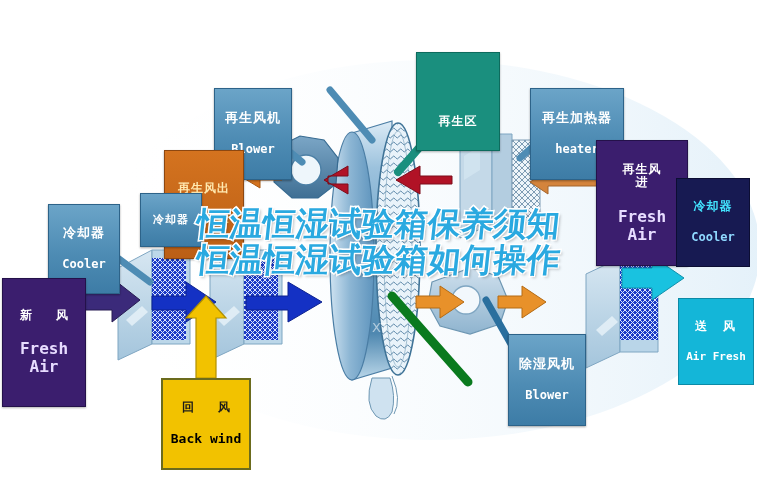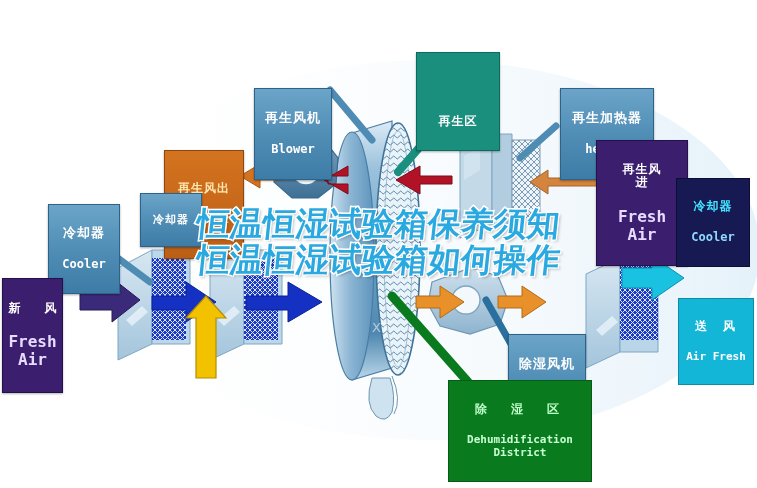--- a/index.html
+++ b/index.html
@@ -225,30 +225,30 @@
       <path d="M452 110 L398 172" stroke="#1a8f7e" stroke-width="8" fill="none"></path>
       <path d="M556 126 L520 158" stroke="#4e8cb4" stroke-width="7" fill="none"></path>
       <path d="M690 200 L652 244" stroke="#171a52" stroke-width="6" fill="none"></path>
       <path d="M88 236 L150 282" stroke="#4e8cb4" stroke-width="7" fill="none"></path>
       <path d="M520 360 L486 300" stroke="#2a6f9e" stroke-width="7" fill="none"></path>
       <path d="M468 382 L392 296" stroke="#0a7a1e" stroke-width="9" fill="none"></path>
     </g>
   </svg>
 
 
-  <div class="lbl steel" style="left:214px;top:88px;width:78px;padding:4px 2px;margin-left:40px;">
+  <div class="lbl steel" style="left:214px;top:88px;width:78px;padding:4px 2px;">
     <span class="cn">再生风机</span>
     <span class="en">Blower</span>
   </div>
 
   <div class="lbl teal" style="left:416px;top:52px;width:84px;padding:4px 2px;">
     <span class="cn">再生区</span>
   </div>
 
-  <div class="lbl steel" style="left:560px;top:88px;width:94px;padding:4px 2px;">
+  <div class="lbl steel" style="left:530px;top:88px;width:94px;padding:4px 2px;">
     <span class="cn">再生加热器</span>
     <span class="en">heater</span>
   </div>
 
   <div class="lbl purple" style="left:596px;top:140px;width:92px;padding:4px 20px;">
     <span class="cn" style="letter-spacing:1px;">再生风进</span>
     <span class="en">Fresh Air</span>
   </div>
 
   <div class="lbl navy" style="left:676px;top:178px;width:74px;padding:3px 2px;">
@@ -263,36 +263,35 @@
 
   <div class="lbl steel" style="left:48px;top:204px;width:72px;padding:3px 2px;">
     <span class="cn">冷却器</span>
     <span class="en">Cooler</span>
   </div>
 
   <div class="lbl steel" style="left:140px;top:193px;width:62px;padding:2px 2px;">
     <span class="cn" style="font-size:11px;">冷却器</span>
   </div>
 
-  <div class="lbl purple" style="left:2px;top:278px;width:61px;padding:5px 2px;">
+  <div class="lbl purple" style="left:2px;top:278px;width:84px;padding:12px 2px;">
     <span class="cn" style="letter-spacing:0px;">新　　风</span>
     <span class="en">Fresh Air</span>
   </div>
 
+  <div class="lbl yellow" style="left:161px;top:378px;width:90px;padding:3px 2px;">
+    <span class="cn" style="letter-spacing:0px;">回　　风</span>
+    <span class="en">Back wind</span>
+  </div>
 
   <div class="lbl steel" style="left:508px;top:334px;width:78px;padding:4px 2px;">
     <span class="cn">除湿风机</span>
     <span class="en">Blower</span>
   </div>
 
-  <div class="lbl green" style="left:448px;top:380px;width:144px;padding:4px 2px;">
-    <span class="cn" style="letter-spacing:6px;">除　湿　区</span>
-    <span class="en">Dehumidification
-District</span>
-  </div>
 
   <div class="lbl cyan" style="left:678px;top:262px;width:76px;padding:3px 2px;">
     <span class="cn" style="letter-spacing:2px;">送　风</span>
     <span class="en" style="font-size:11px;">Air Fresh</span>
   </div>
 
   <div id="watermark">
     <div>恒温恒湿试验箱保养须知</div>
     <div>恒温恒湿试验箱如何操作</div>
   </div>

